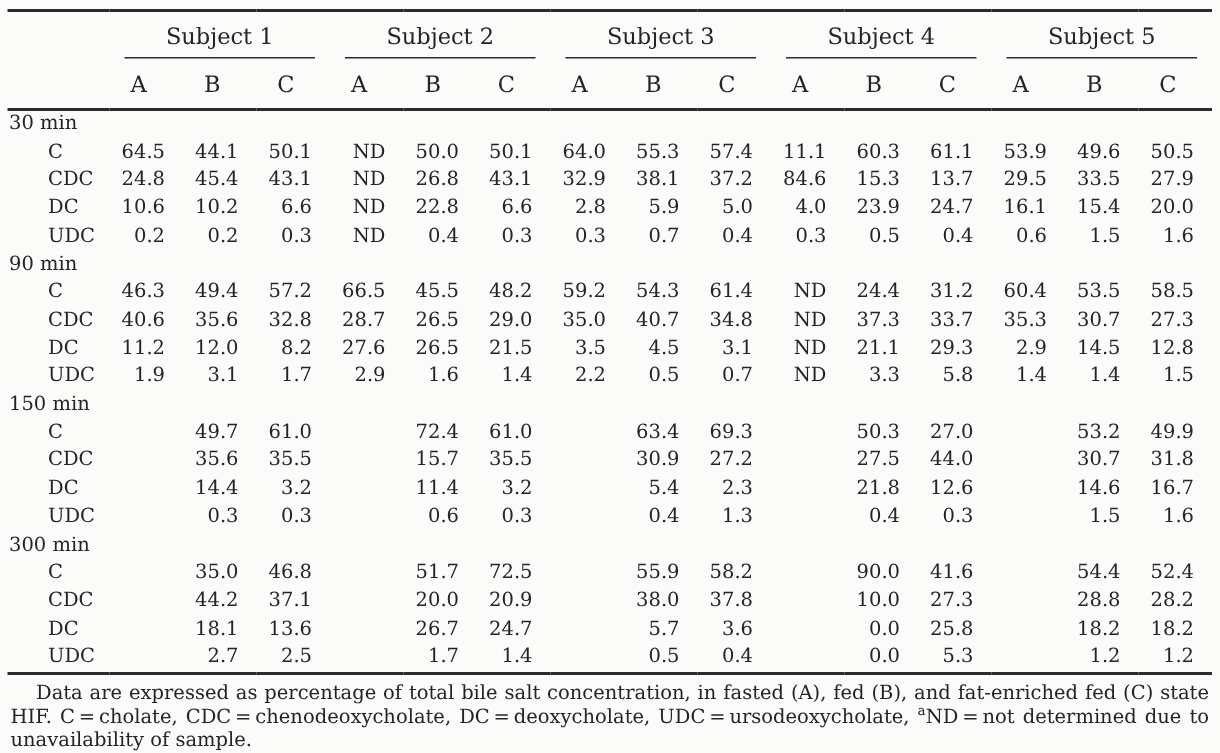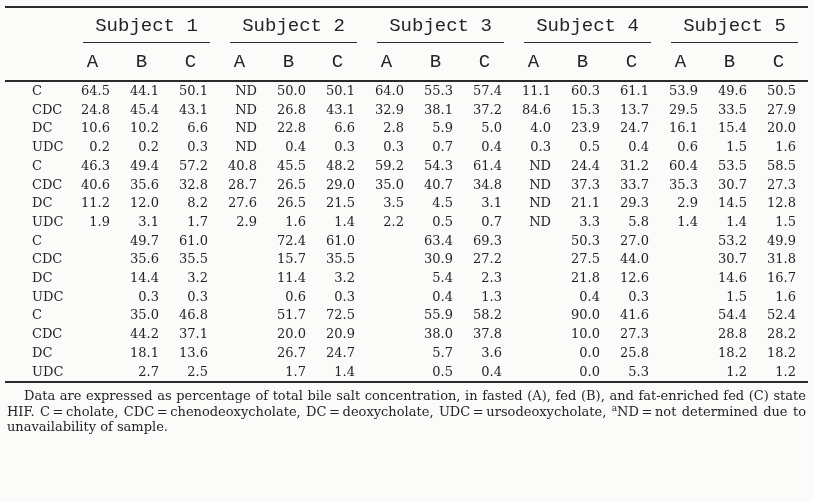--- a/index.html
+++ b/index.html
@@ -2,21 +2,21 @@
 <html><head>
 <meta charset="utf-8">
 <style>
   html,body{margin:0;padding:0;background:#fbfbfa;color:#242424;
     font-family:"DejaVu Serif","Liberation Serif",serif;font-size:13px;}
   .page{width:813px;height:502px;box-sizing:border-box;padding:6px 5px 0 5px;overflow:hidden;}
   table{width:100%;border-collapse:collapse;table-layout:fixed;
     border-top:2px solid #2b2b2b;border-bottom:2px solid #2b2b2b;}
   col.col-label{width:68px;}
   thead{border-bottom:2px solid #2b2b2b;}
-  th{font-weight:normal;font-size:19px;font-family:Liberation Mono, monospace;}
+  th{font-weight:normal;font-size:15px;}
   th.subject-header{padding-top:7px;vertical-align:bottom;}
   .subject-span{border-bottom:1px solid #2b2b2b;margin:0 9px;padding-bottom:5px;text-align:center;}
   th.cond{text-align:center;padding:7px 10px 7px 0;}
   tbody td{height:18.7px;line-height:18.7px;padding:0;white-space:nowrap;overflow:hidden;}
   td.section-label{text-align:left;padding-left:1px;}
   td.row-label{padding-left:27px;}
   td.num{text-align:right;padding-right:12px;font-variant-numeric:tabular-nums;}
   .footnote{margin:5px 2px 0 2px;text-align:justify;text-indent:17px;
     font-size:13px;line-height:15.6px;}
   .footnote sup{font-size:9px;line-height:0;}
@@ -76,20 +76,23 @@
           <th class="cond">C</th>
           <th class="cond">A</th>
           <th class="cond">B</th>
           <th class="cond">C</th>
           <th class="cond">A</th>
           <th class="cond">B</th>
           <th class="cond">C</th>
         </tr>
       </thead>
       <tbody>
+        <tr class="section-row">
+          <td class="section-label" colspan="16">30 min</td>
+        </tr>
         <tr>
           <td class="row-label">C</td>
           <td class="num">64.5</td>
           <td class="num">44.1</td>
           <td class="num">50.1</td>
           <td class="num">ND</td>
           <td class="num">50.0</td>
           <td class="num">50.1</td>
           <td class="num">64.0</td>
           <td class="num">55.3</td>
@@ -148,26 +151,29 @@
           <td class="num">0.3</td>
           <td class="num">0.7</td>
           <td class="num">0.4</td>
           <td class="num">0.3</td>
           <td class="num">0.5</td>
           <td class="num">0.4</td>
           <td class="num">0.6</td>
           <td class="num">1.5</td>
           <td class="num">1.6</td>
         </tr>
+        <tr class="section-row">
+          <td class="section-label" colspan="16">90 min</td>
+        </tr>
         <tr>
           <td class="row-label">C</td>
           <td class="num">46.3</td>
           <td class="num">49.4</td>
           <td class="num">57.2</td>
-          <td class="num">40.8</td>
+          <td class="num">66.5</td>
           <td class="num">45.5</td>
           <td class="num">48.2</td>
           <td class="num">59.2</td>
           <td class="num">54.3</td>
           <td class="num">61.4</td>
           <td class="num">ND</td>
           <td class="num">24.4</td>
           <td class="num">31.2</td>
           <td class="num">60.4</td>
           <td class="num">53.5</td>
@@ -220,20 +226,23 @@
           <td class="num">2.2</td>
           <td class="num">0.5</td>
           <td class="num">0.7</td>
           <td class="num">ND</td>
           <td class="num">3.3</td>
           <td class="num">5.8</td>
           <td class="num">1.4</td>
           <td class="num">1.4</td>
           <td class="num">1.5</td>
         </tr>
+        <tr class="section-row">
+          <td class="section-label" colspan="16">150 min</td>
+        </tr>
         <tr>
           <td class="row-label">C</td>
           <td class="num"></td>
           <td class="num">49.7</td>
           <td class="num">61.0</td>
           <td class="num"></td>
           <td class="num">72.4</td>
           <td class="num">61.0</td>
           <td class="num"></td>
           <td class="num">63.4</td>
@@ -291,20 +300,23 @@
           <td class="num">0.3</td>
           <td class="num"></td>
           <td class="num">0.4</td>
           <td class="num">1.3</td>
           <td class="num"></td>
           <td class="num">0.4</td>
           <td class="num">0.3</td>
           <td class="num"></td>
           <td class="num">1.5</td>
           <td class="num">1.6</td>
+        </tr>
+        <tr class="section-row">
+          <td class="section-label" colspan="16">300 min</td>
         </tr>
         <tr>
           <td class="row-label">C</td>
           <td class="num"></td>
           <td class="num">35.0</td>
           <td class="num">46.8</td>
           <td class="num"></td>
           <td class="num">51.7</td>
           <td class="num">72.5</td>
           <td class="num"></td>

